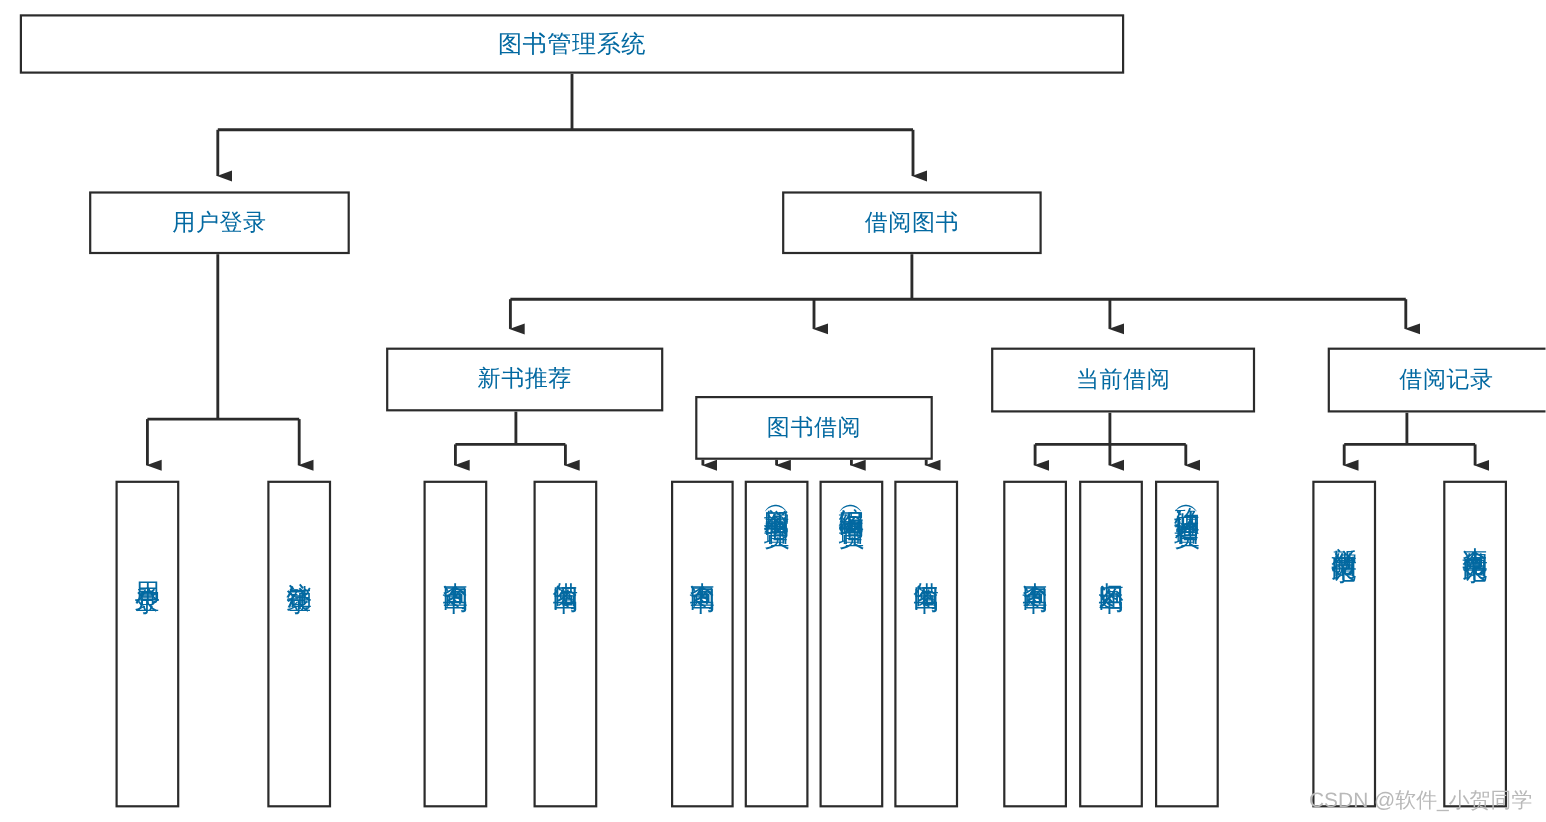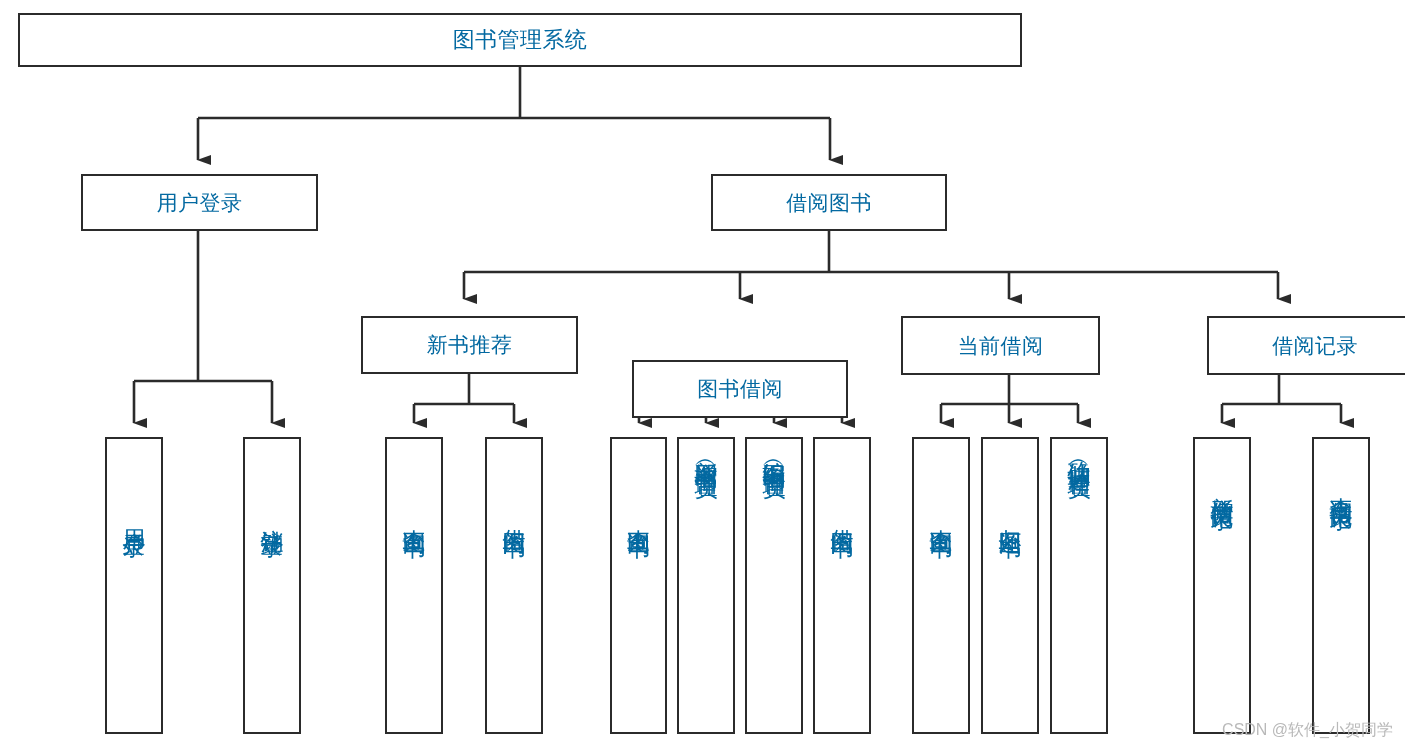--- a/index.html
+++ b/index.html
@@ -54,21 +54,21 @@
     text-orientation:upright;
     font-size:23px;
     line-height:1.18;
     letter-spacing:0.10em;
     white-space:nowrap;
   }
   .watermark{
     position:absolute;
     right:12px;
     bottom:6px;
-    font-size:16px;
+    font-size:19px;
     color:#b9b9b9;
     white-space:nowrap;
     font-family:"Liberation Sans","DejaVu Sans",sans-serif;
   }
 </style>
 </head>
 <body>
 
 <div id="diagram-root">
 
@@ -128,29 +128,29 @@
   </div>
 
   <div class="node horiz" style="left:81px;top:174px;width:237px;height:57px;">
     <span class="label">用户登录</span>
   </div>
 
   <div class="node horiz" style="left:711px;top:174px;width:236px;height:57px;">
     <span class="label">借阅图书</span>
   </div>
 
-  <div class="node horiz" style="left:361px;top:316px;width:217px;height:58px;">
+  <div class="node horiz" style="left:351px;top:316px;width:252px;height:58px;">
     <span class="label">新书推荐</span>
   </div>
 
   <div class="node horiz" style="left:632px;top:316px;width:216px;height:58px;margin-top:44px;">
     <span class="label">图书借阅</span>
   </div>
 
-  <div class="node horiz" style="left:901px;top:316px;width:199px;height:59px;">
+  <div class="node horiz" style="left:901px;top:316px;width:240px;height:59px;">
     <span class="label">当前借阅</span>
   </div>
 
   <div class="node horiz" style="left:1207px;top:316px;width:216px;height:59px;">
     <span class="label">借阅记录</span>
   </div>
 
   <div class="node vert" style="left:105px;top:437px;width:58px;height:297px;padding-top:72px;">
     <span class="label">用户登录</span>
   </div>

